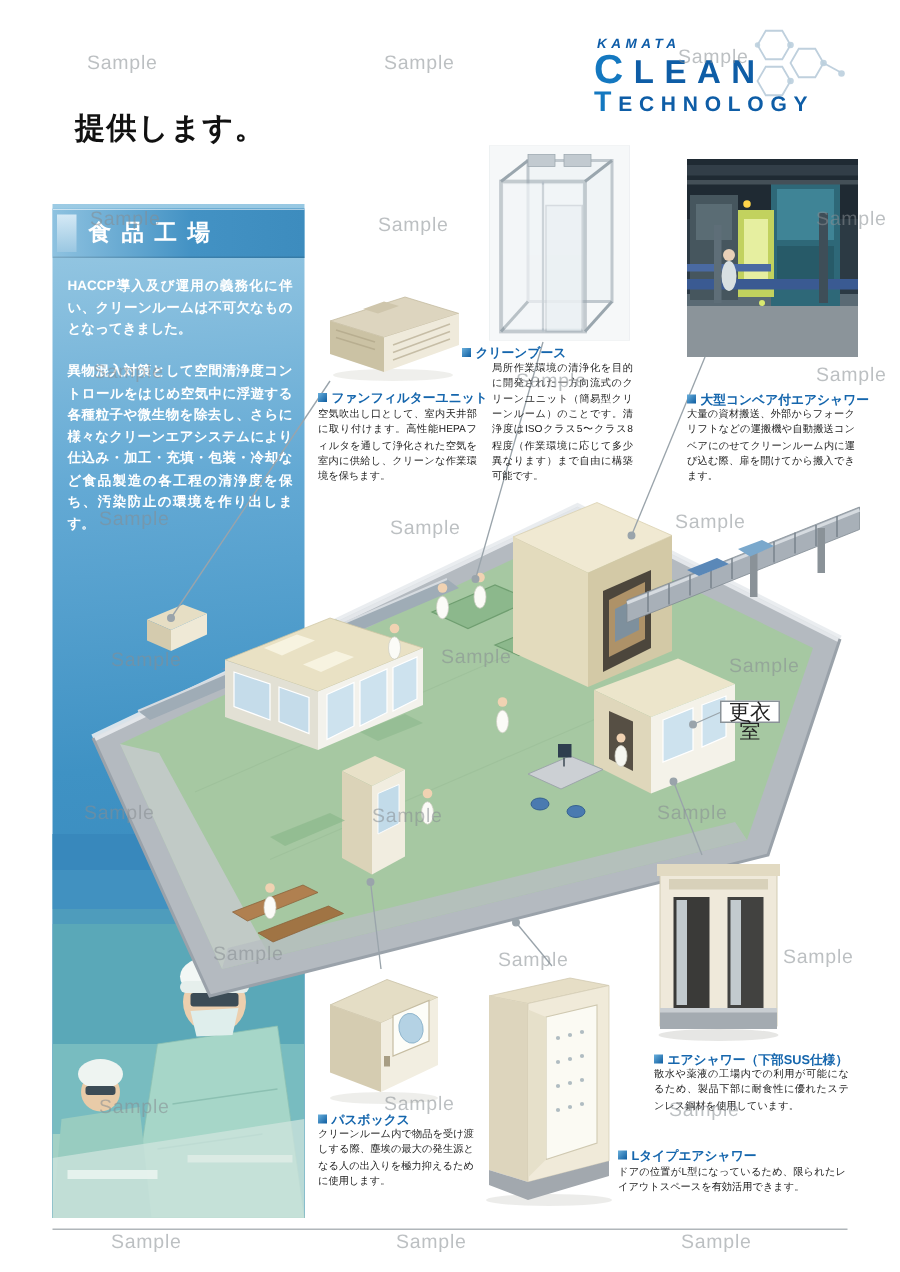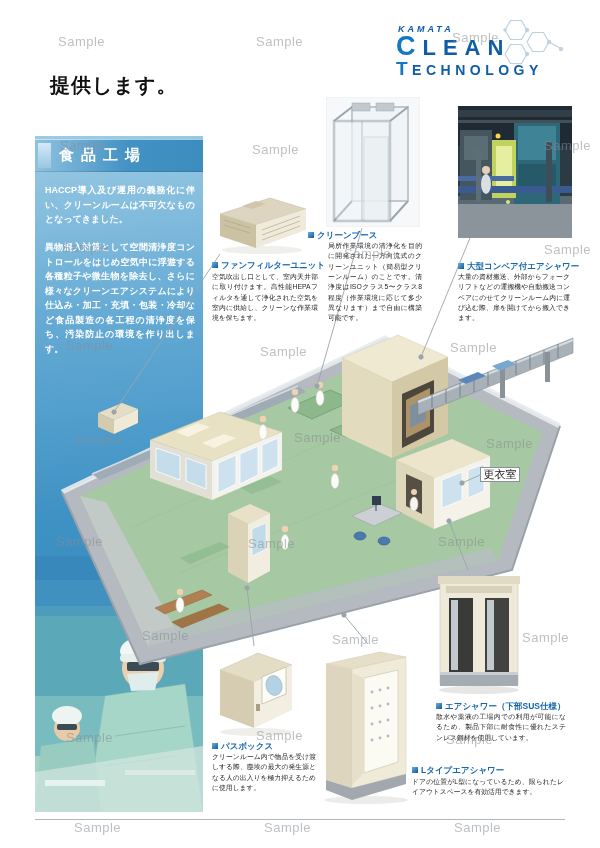--- a/index.html
+++ b/index.html
@@ -34,21 +34,21 @@
   .illustration { position:absolute; left:30px; top:308px; width:556px; height:400px; z-index:5; pointer-events:none; }
   .connectors { position:absolute; inset:0; z-index:18; pointer-events:none; }
 
   
   .thumb { position:absolute; z-index:15; }
   .p-title { position:absolute; font-size:8.5px; font-weight:bold; color:#1566ad; line-height:1.2; z-index:20; white-space:nowrap; }
   .p-title::before { content:""; display:inline-block; width:6px; height:6px; margin-right:3px; background:linear-gradient(135deg,#6ab0dc,#0d5ca0); }
   .p-desc { position:absolute; font-size:6.8px; color:#1c1c1c; line-height:1.52; text-align:justify; z-index:20; }
 
   .room-label { position:absolute; left:480px; top:467px; width:40px; height:15px; background:#fff; border:1px solid #8a9298;
-    font-size:11px; line-height:13px; text-align:center; color:#222; z-index:25; }
+    font-size:14px; line-height:13px; text-align:center; color:#222; z-index:25; }
 
   
   .footer-rule { position:absolute; left:35px; top:819px; width:530px; height:1px; background:#b0b6ba; z-index:10; }
   .footer-text { position:absolute; right:35px; top:822px; display:flex; align-items:baseline; gap:5px; z-index:10; }
   .f-brand { font-style:italic; font-weight:bold; font-size:7.5px; color:#0d5ca8; letter-spacing:1px; }
   .f-sys { font-style:italic; font-size:10px; color:#7a98b0; letter-spacing:1.5px;margin-top:36px; }
   .f-page { font-size:12px; font-weight:bold; color:#0b4f93; margin-left:3px;text-align:center; }
 
   
   .wm { position:absolute; font-size:13px; color:#878d92; opacity:.55; letter-spacing:.5px; z-index:60; pointer-events:none; }

